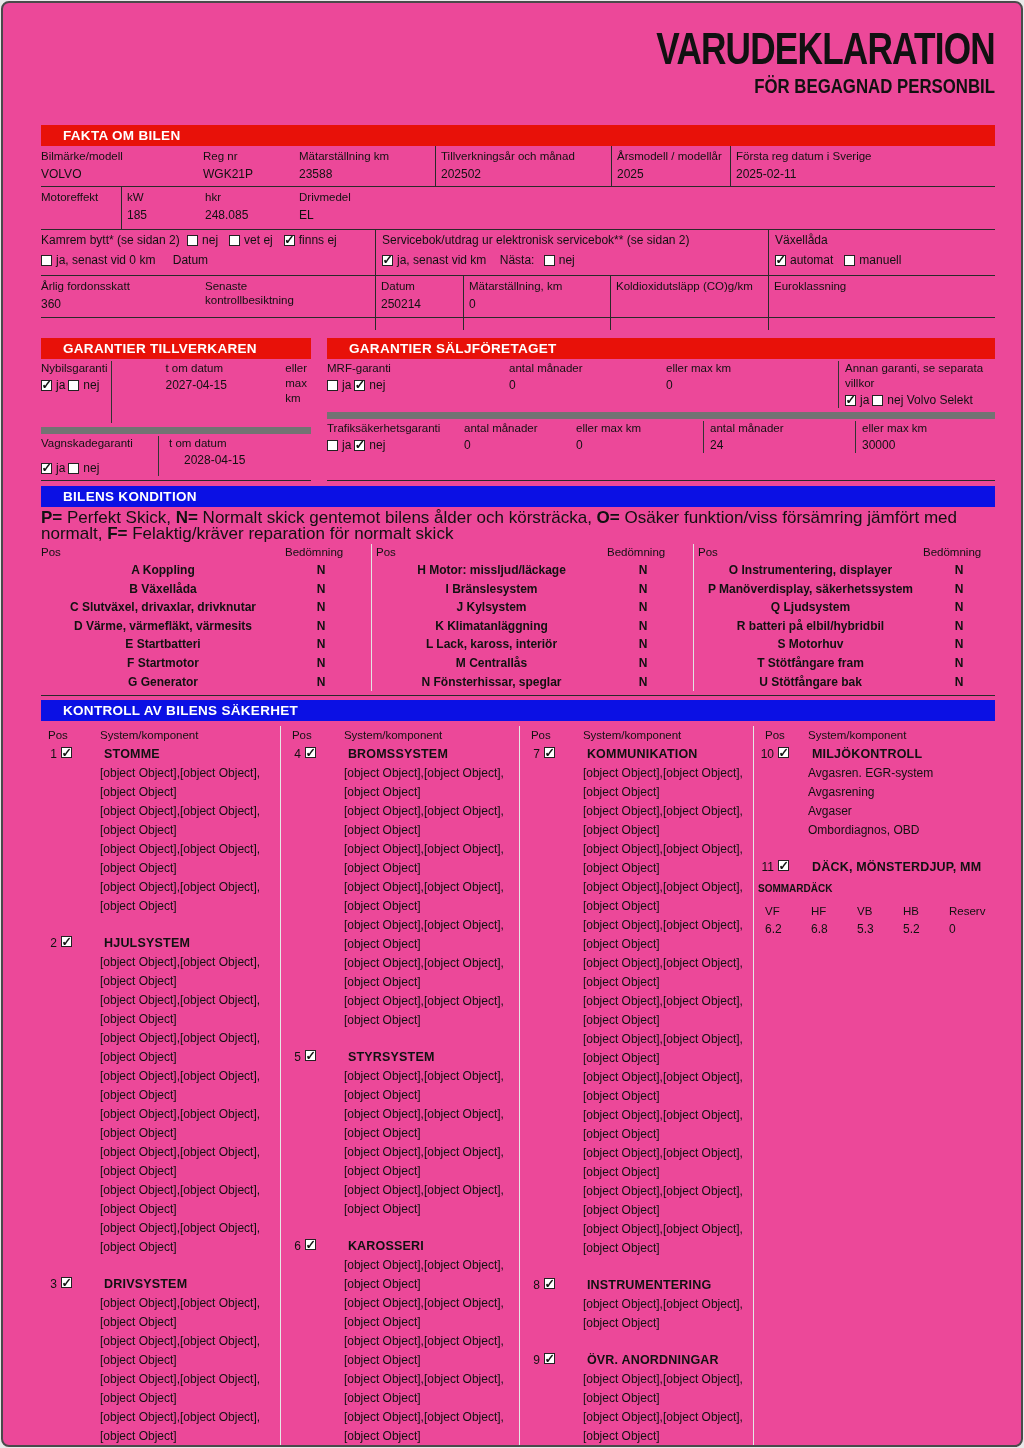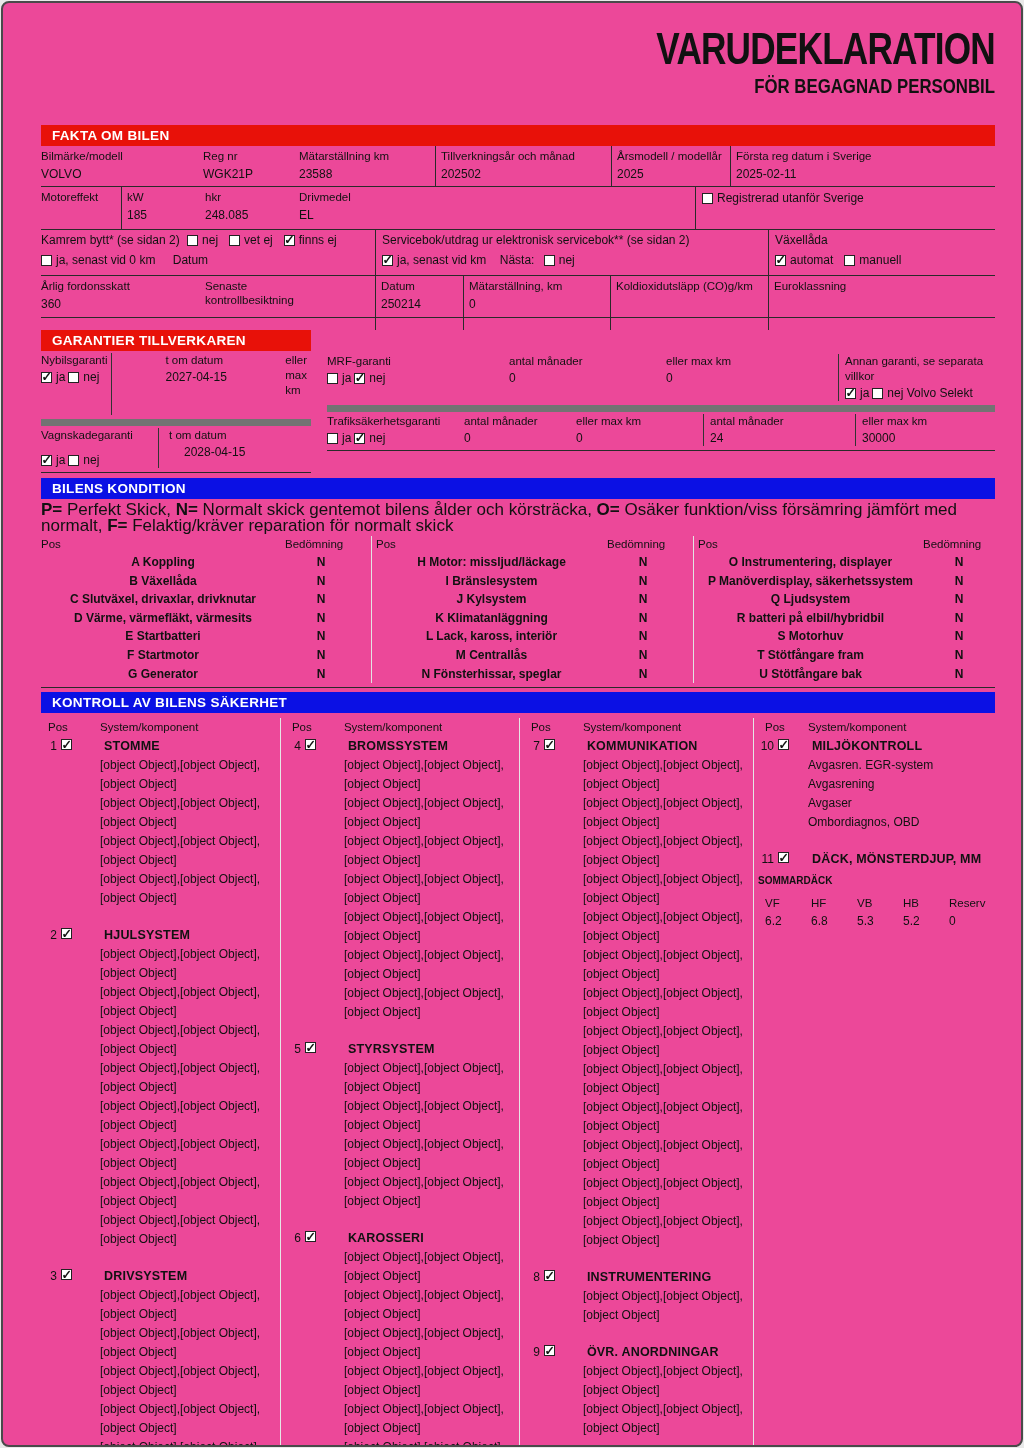--- a/index.html
+++ b/index.html
@@ -6,21 +6,21 @@
   body{width:1024px;height:1448px;background:#e9e9e9;font-family:"Liberation Sans",sans-serif;color:#111;}
   .sheet{position:absolute;inset:1px;background:#ec4899;border:2px solid #4a4a4a;border-radius:8px;overflow:hidden;}
   .content{position:absolute;left:38px;right:26px;top:0;bottom:0;}
 
   
   .titleblock{margin-top:24px;text-align:right;height:90px;}
   .title-main{font-size:44px;font-weight:700;line-height:1;letter-spacing:-1px;transform:scaleX(.8);transform-origin:100% 50%;}
   .title-sub{font-size:21px;font-weight:700;margin-top:3px;transform:scaleX(.8);transform-origin:100% 50%;}
 
   
-  .hbar{height:21px;line-height:21px;padding:0 11px;color:#fff;font-weight:700;font-size:13.5px;letter-spacing:.3px;}
+  .hbar{height:21px;line-height:21px;padding:0 22px;color:#fff;font-weight:700;font-size:13.5px;letter-spacing:.3px;}
   .red{background:#e81109;}
   .blue{background:#0b10e4;}
 
   [data-repeat]{display:block;}
   .dc{display:contents !important;}
   .inl{display:inline !important;}
 
   .lab{font-size:11.5px;line-height:14px;}
   .val{font-size:12px;line-height:15px;margin-top:4px;min-height:15px;}
 
@@ -40,21 +40,21 @@
   .f2 .c5{border-left:1.5px solid #2a2a2a;padding-left:6px;padding-top:4px;font-size:12px;}
   .f3{grid-template-columns:334px 393px 1fr;height:45px;}
   .f3 .cell{font-size:12px;}
   .f3 div:nth-of-type(2),.f3 div:nth-of-type(3){border-left:1.5px solid #2a2a2a;padding-left:6px;}
   .l2{margin-top:6px;}
   .f4{grid-template-columns:164px 170px 88px 147px 158px 1fr;height:41px;}
   .f4 div:nth-of-type(3),.f4 div:nth-of-type(4),.f4 div:nth-of-type(5),.f4 div:nth-of-type(6){border-left:1.5px solid #2a2a2a;padding-left:5px;}
   .f4 div:nth-of-type(2) .lab{max-width:110px;}
 
   
-  .gwrap{display:flex;margin-top:12px;align-items:center;}
+  .gwrap{display:flex;margin-top:20px;}
   .gbox{border-bottom:1.5px solid #2a2a2a;}
   .gbox.left{width:270px;}
   .gbox.right{flex:1;margin-left:16px;}
   .grow{display:flex;padding:2px 0 4px;}
   .grow.sep{border-bottom:7px solid #737373;gap:45px;}
   .gcol{display:flex;flex-direction:column;box-sizing:border-box;padding-right:4px;}
   .gcol .lab{line-height:15px;}
   .gcol .gv{font-size:12px;margin-top:2px;min-height:15px;}
   .bdr{border-right:1.2px solid #333;}
   .bdl{border-left:1.2px solid #333;padding-left:6px;}
@@ -157,23 +157,20 @@
             <div class="val">185</div>
           </div>
       <div class="cell">
             <div class="lab">hkr</div>
             <div class="val">248.085</div>
           </div>
       <div class="cell">
             <div class="lab">Drivmedel</div>
             <div class="val">EL</div>
           </div>
-      <div class="cell c5">
-        <span class="cb"></span><span>Registrerad utanför Sverige</span>
-      </div>
     </div>
 
     <div class="frow f3">
       <div class="cell">
         <span>Kamrem bytt* (se sidan 2)</span>
         <span class="inl" data-repeat="fakta.row3.kamrem_options" style="margin-left:4px;">
           
         <span class="opt"><span class="cb"></span><span>nej</span></span><span class="opt"><span class="cb"></span><span>vet ej</span></span><span class="opt"><span class="cb checked"></span><span>finns ej</span></span></span>
         <div class="l2">
           <span class="cb"></span><span>ja, senast vid 0 km</span>
@@ -258,20 +255,21 @@
           <span class="gv"><span class="cb checked"></span><span>ja</span><span class="cb" style="margin-left:3px;"></span><span>nej</span></span>
         </div>
         <div class="gcol" style="flex:1;padding-left:10px;">
           <span class="lab">t om datum</span>
           <span class="gv" style="padding-left:15px;">2028-04-15</span>
         </div>
       </div>
     </div>
 
     <div class="gbox right">
+      <div class="hbar red">GARANTIER SÄLJFÖRETAGET</div>
       <div class="grow sep">
         <div class="gcol" style="width:137px;">
           <span class="lab">MRF-garanti</span>
           <span class="gv"><span class="cb"></span><span>ja</span><span class="cb checked" style="margin-left:3px;"></span><span>nej</span></span>
         </div>
         <div class="gcol" style="width:112px;">
           <span class="lab">antal månader</span>
           <span class="gv">0</span>
         </div>
         <div class="gcol" style="width:127px;">

